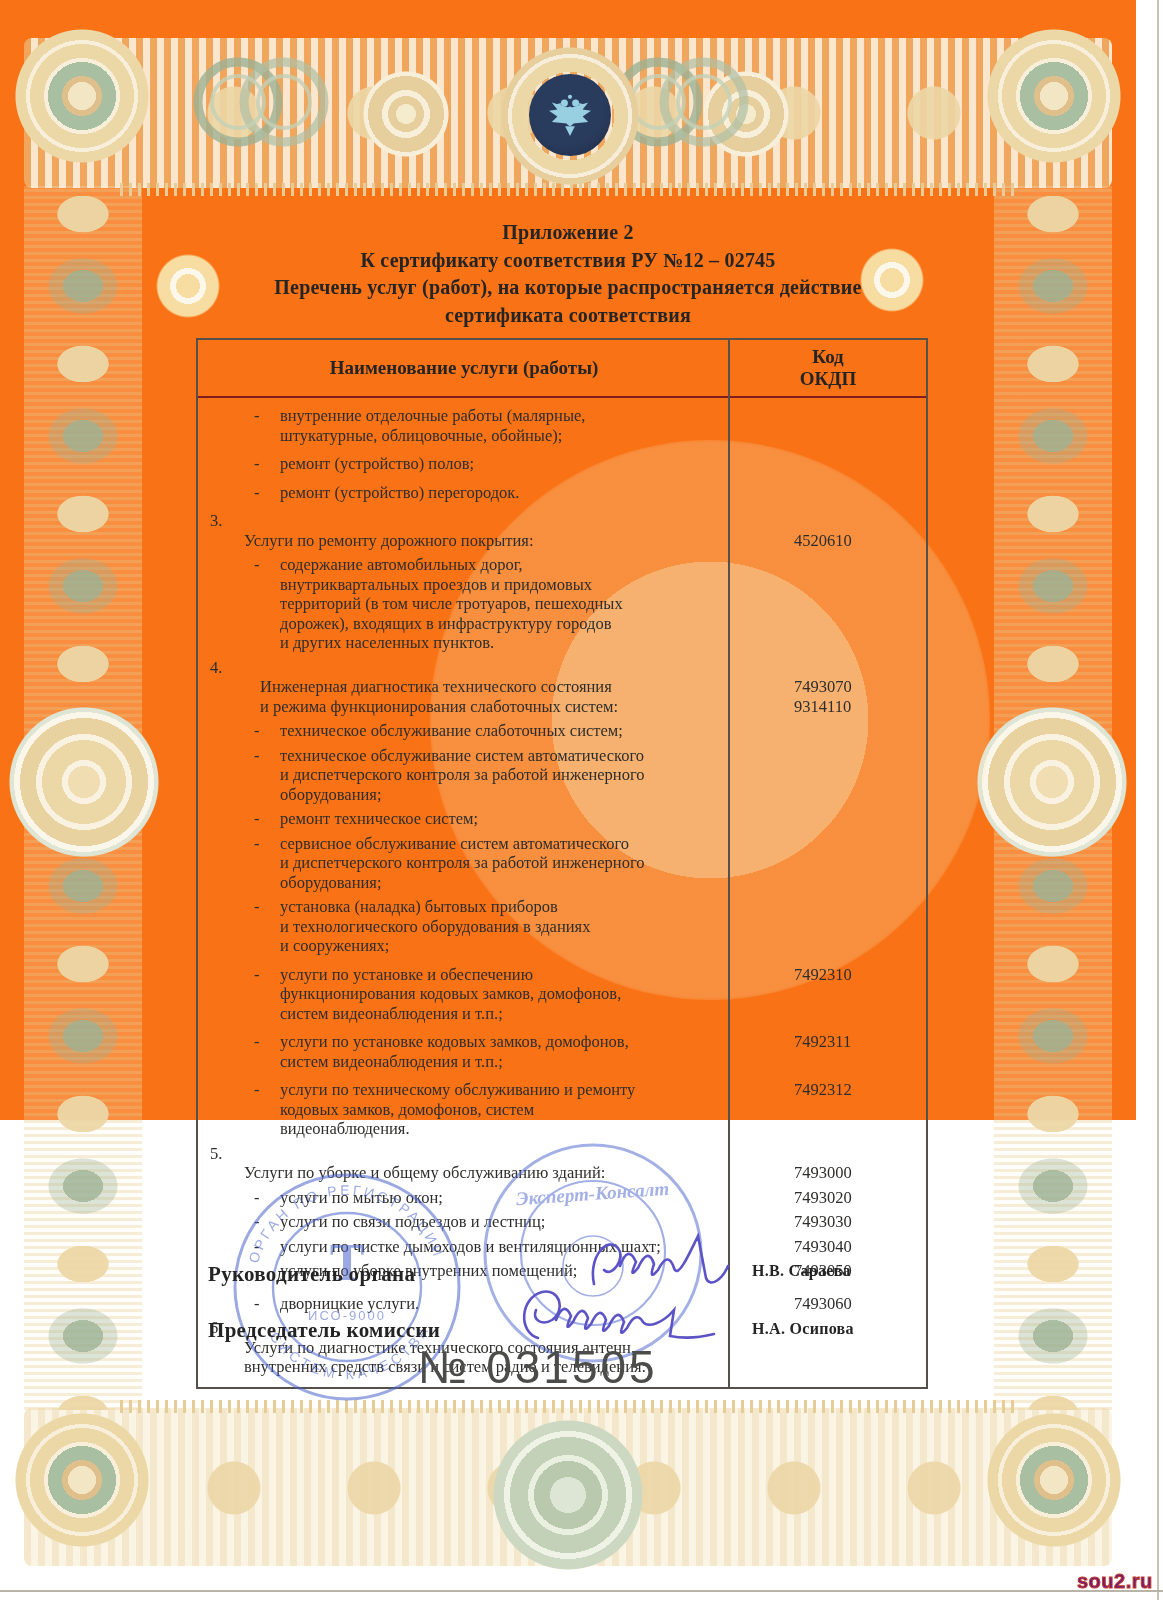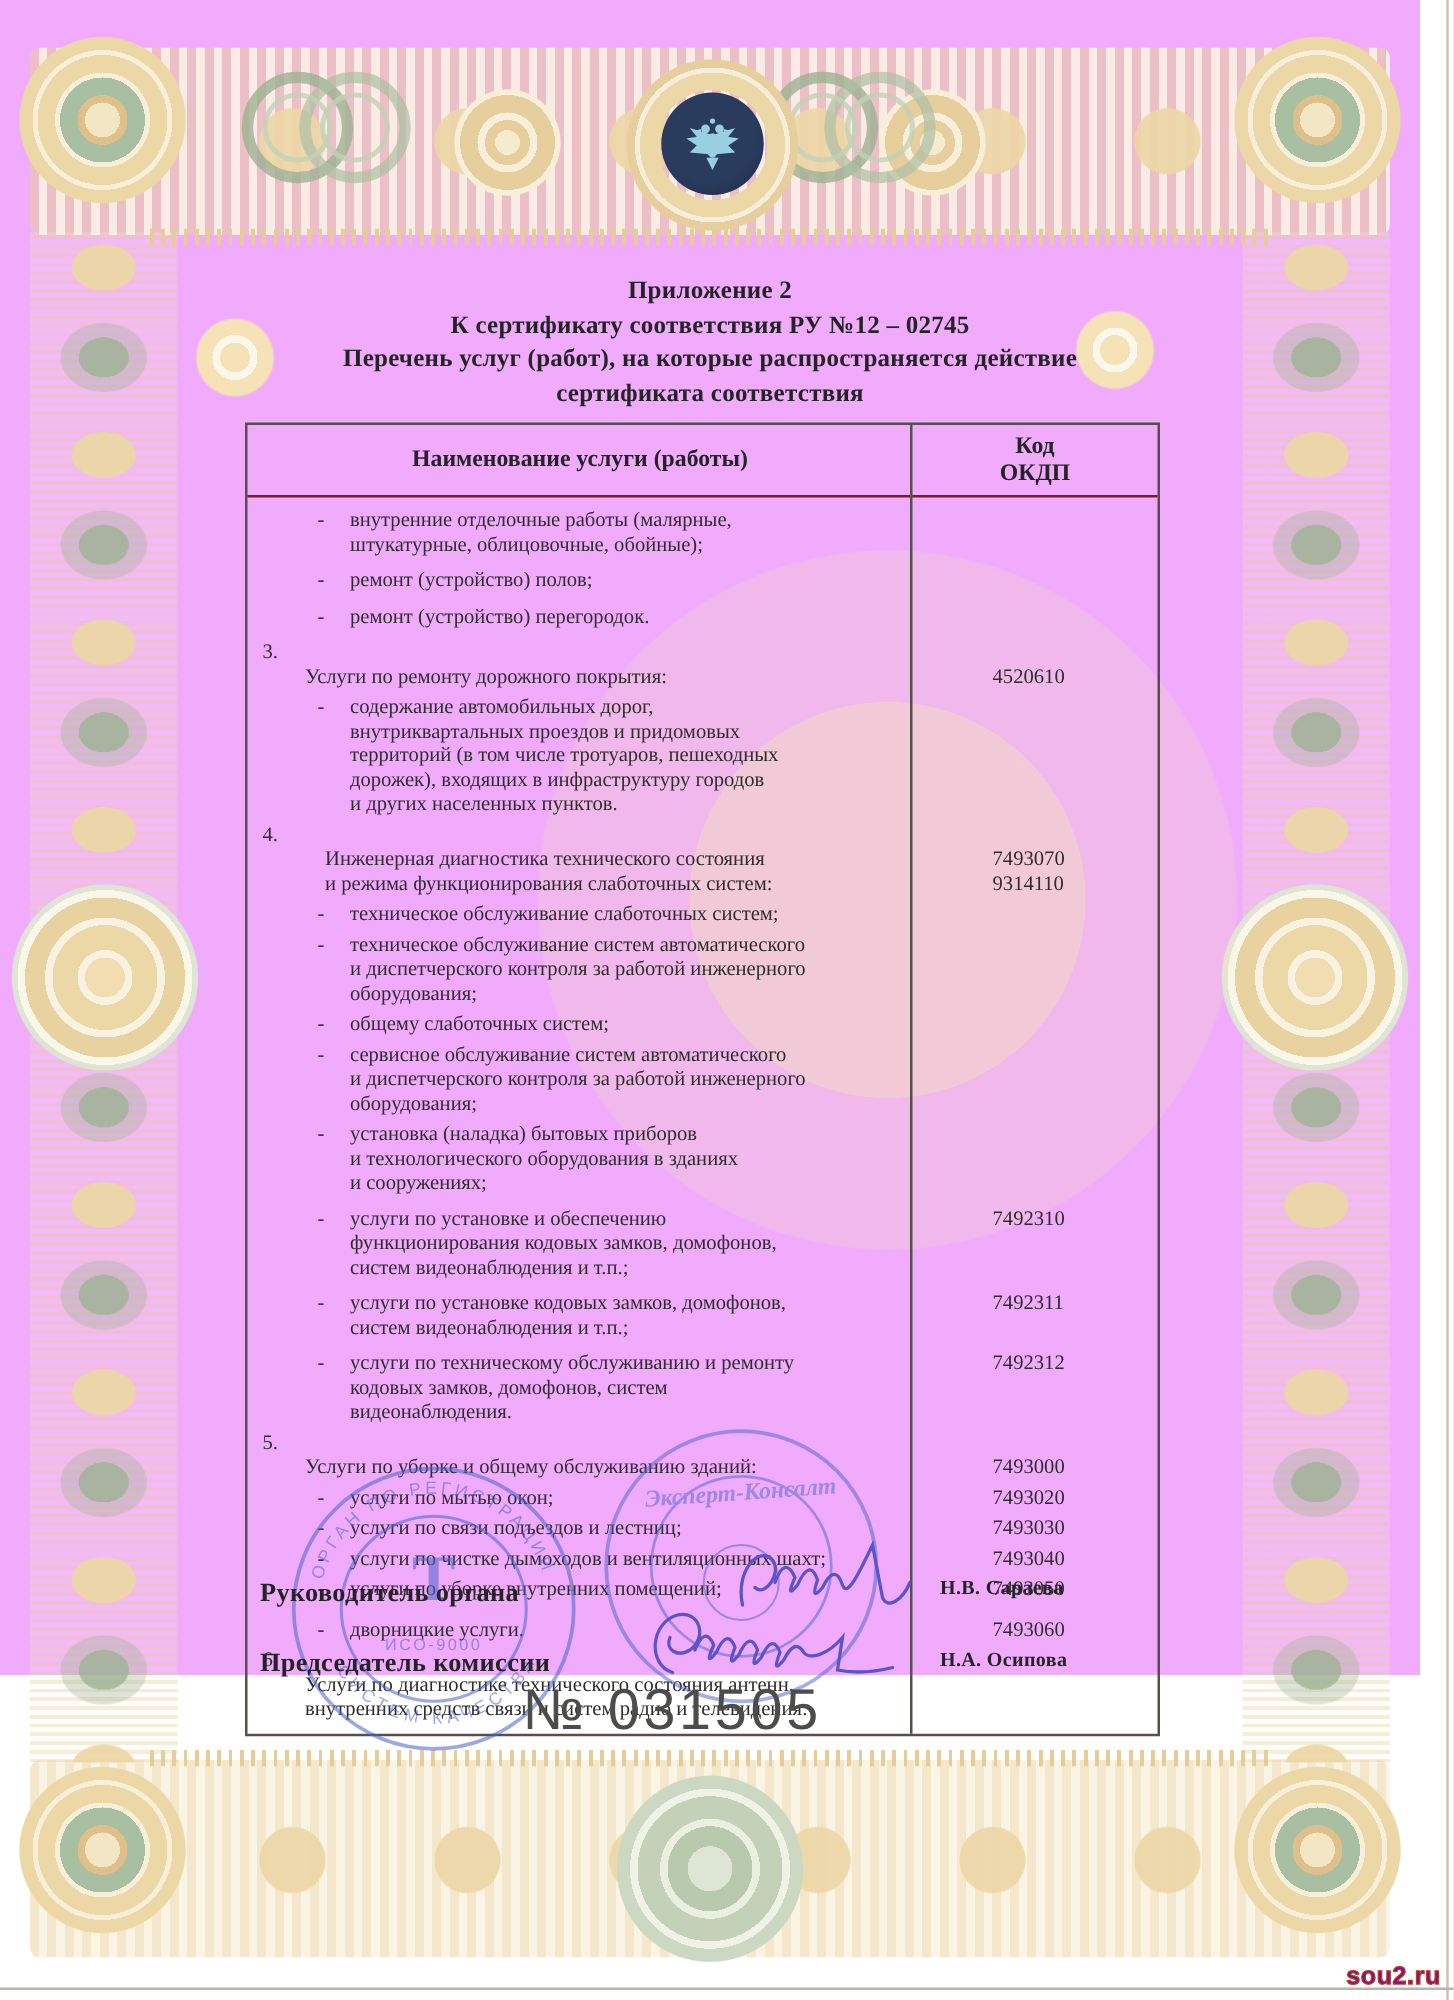--- a/index.html
+++ b/index.html
@@ -3,22 +3,22 @@
 <meta charset="utf-8">
 <style>
   html,body{margin:0;padding:0;}
   body{
     width:1163px;height:1600px;background:#ffffff;
     font-family:"Liberation Serif", serif;
     position:relative;overflow:hidden;
   }
   .page{position:absolute;inset:0;}
   .paper{
-    position:absolute;left:0;top:0;width:1136px;height:1340px;
-    background:#f0abfc;
+    position:absolute;left:0;top:0;width:1136px;height:1120px;
+    background:#f97316;
   }
   .edge-right{position:absolute;top:0;right:4px;width:2px;height:1600px;background:#c9c3b6;}
   .edge-bottom{position:absolute;left:0;bottom:8px;width:1163px;height:2px;background:#b9b4a8;}
 
   
   .band{position:absolute;}
   .band-top{
     left:24px;top:38px;width:1088px;height:150px;
     background-image:
       radial-gradient(circle at 70px 75px, rgba(236,215,166,.9) 0 26px, rgba(236,215,166,0) 27px),
@@ -266,21 +266,21 @@
             <div class="num"></div>
             <div class="dash">-</div>
             <div class="txt">техническое обслуживание систем автоматического
 и диспетчерского контроля за работой инженерного
 оборудования;</div>
             <div class="code"></div>
           </div>
           <div class="trow gap-s">
             <div class="num"></div>
             <div class="dash">-</div>
-            <div class="txt">общему слаботочных систем;</div>
+            <div class="txt">ремонт техническое систем;</div>
             <div class="code"></div>
           </div>
           <div class="trow gap-s">
             <div class="num"></div>
             <div class="dash">-</div>
             <div class="txt">сервисное обслуживание систем автоматического
 и диспетчерского контроля за работой инженерного
 оборудования;</div>
             <div class="code"></div>
           </div>

